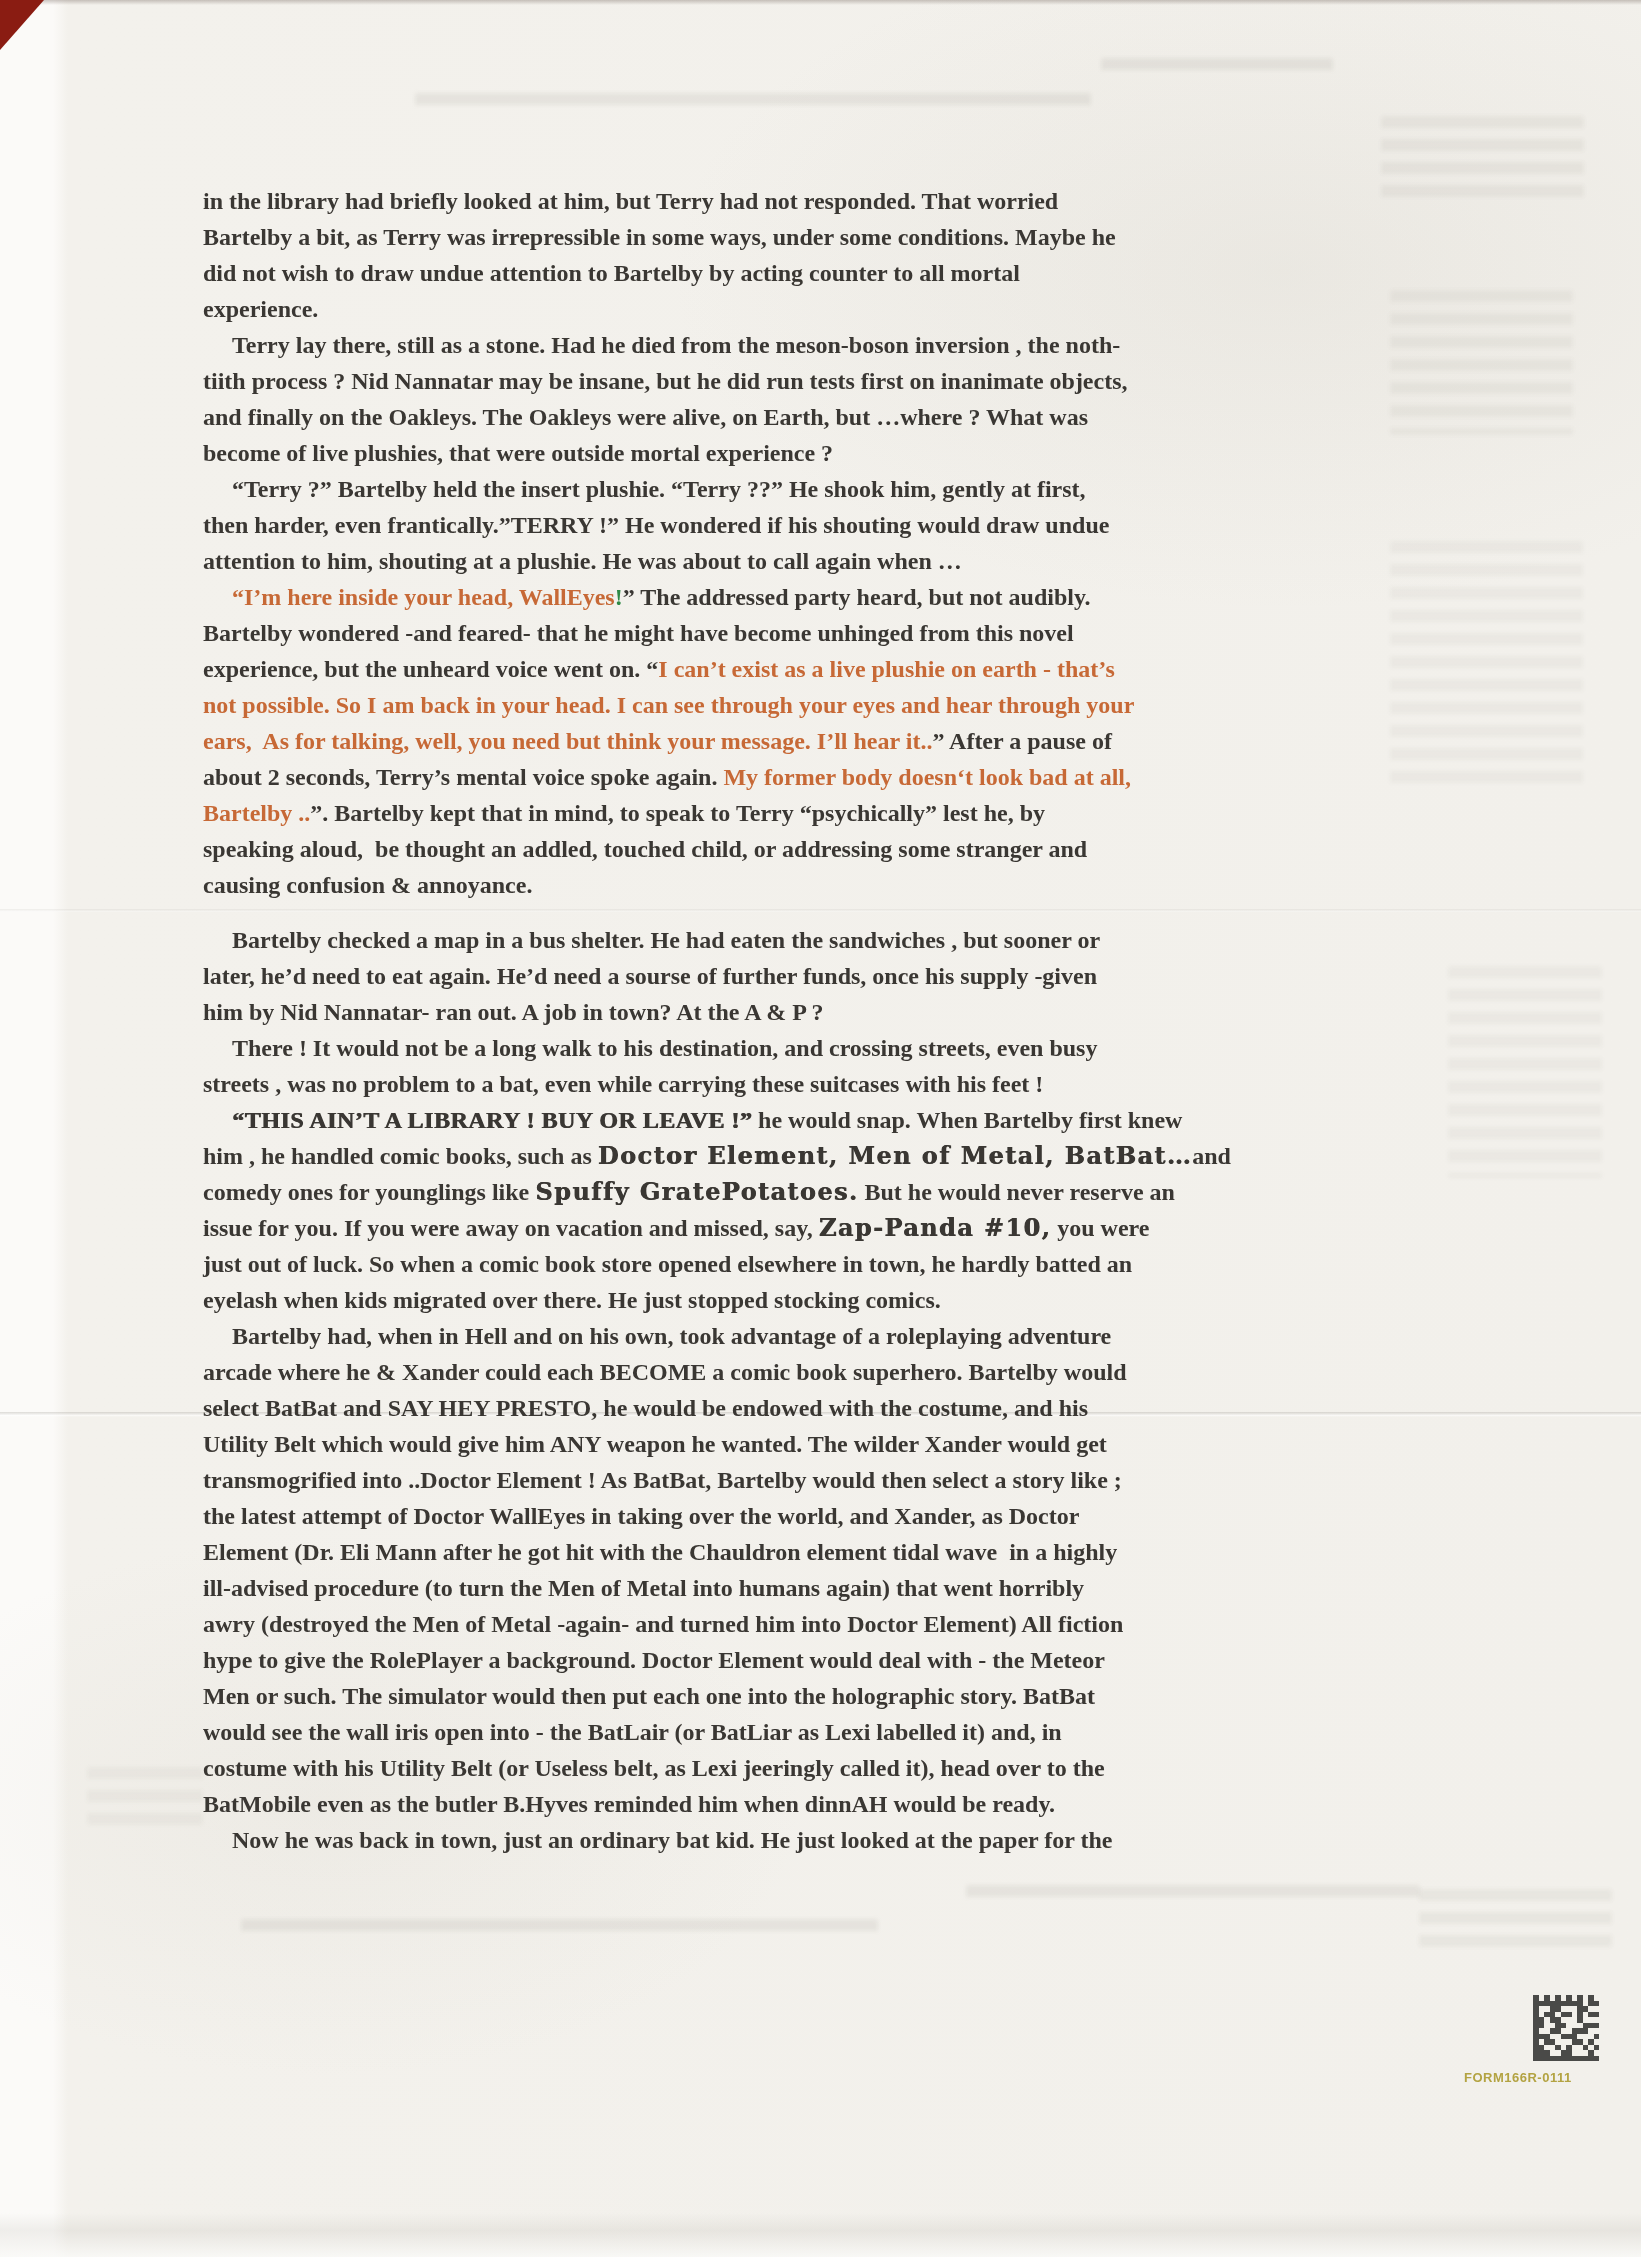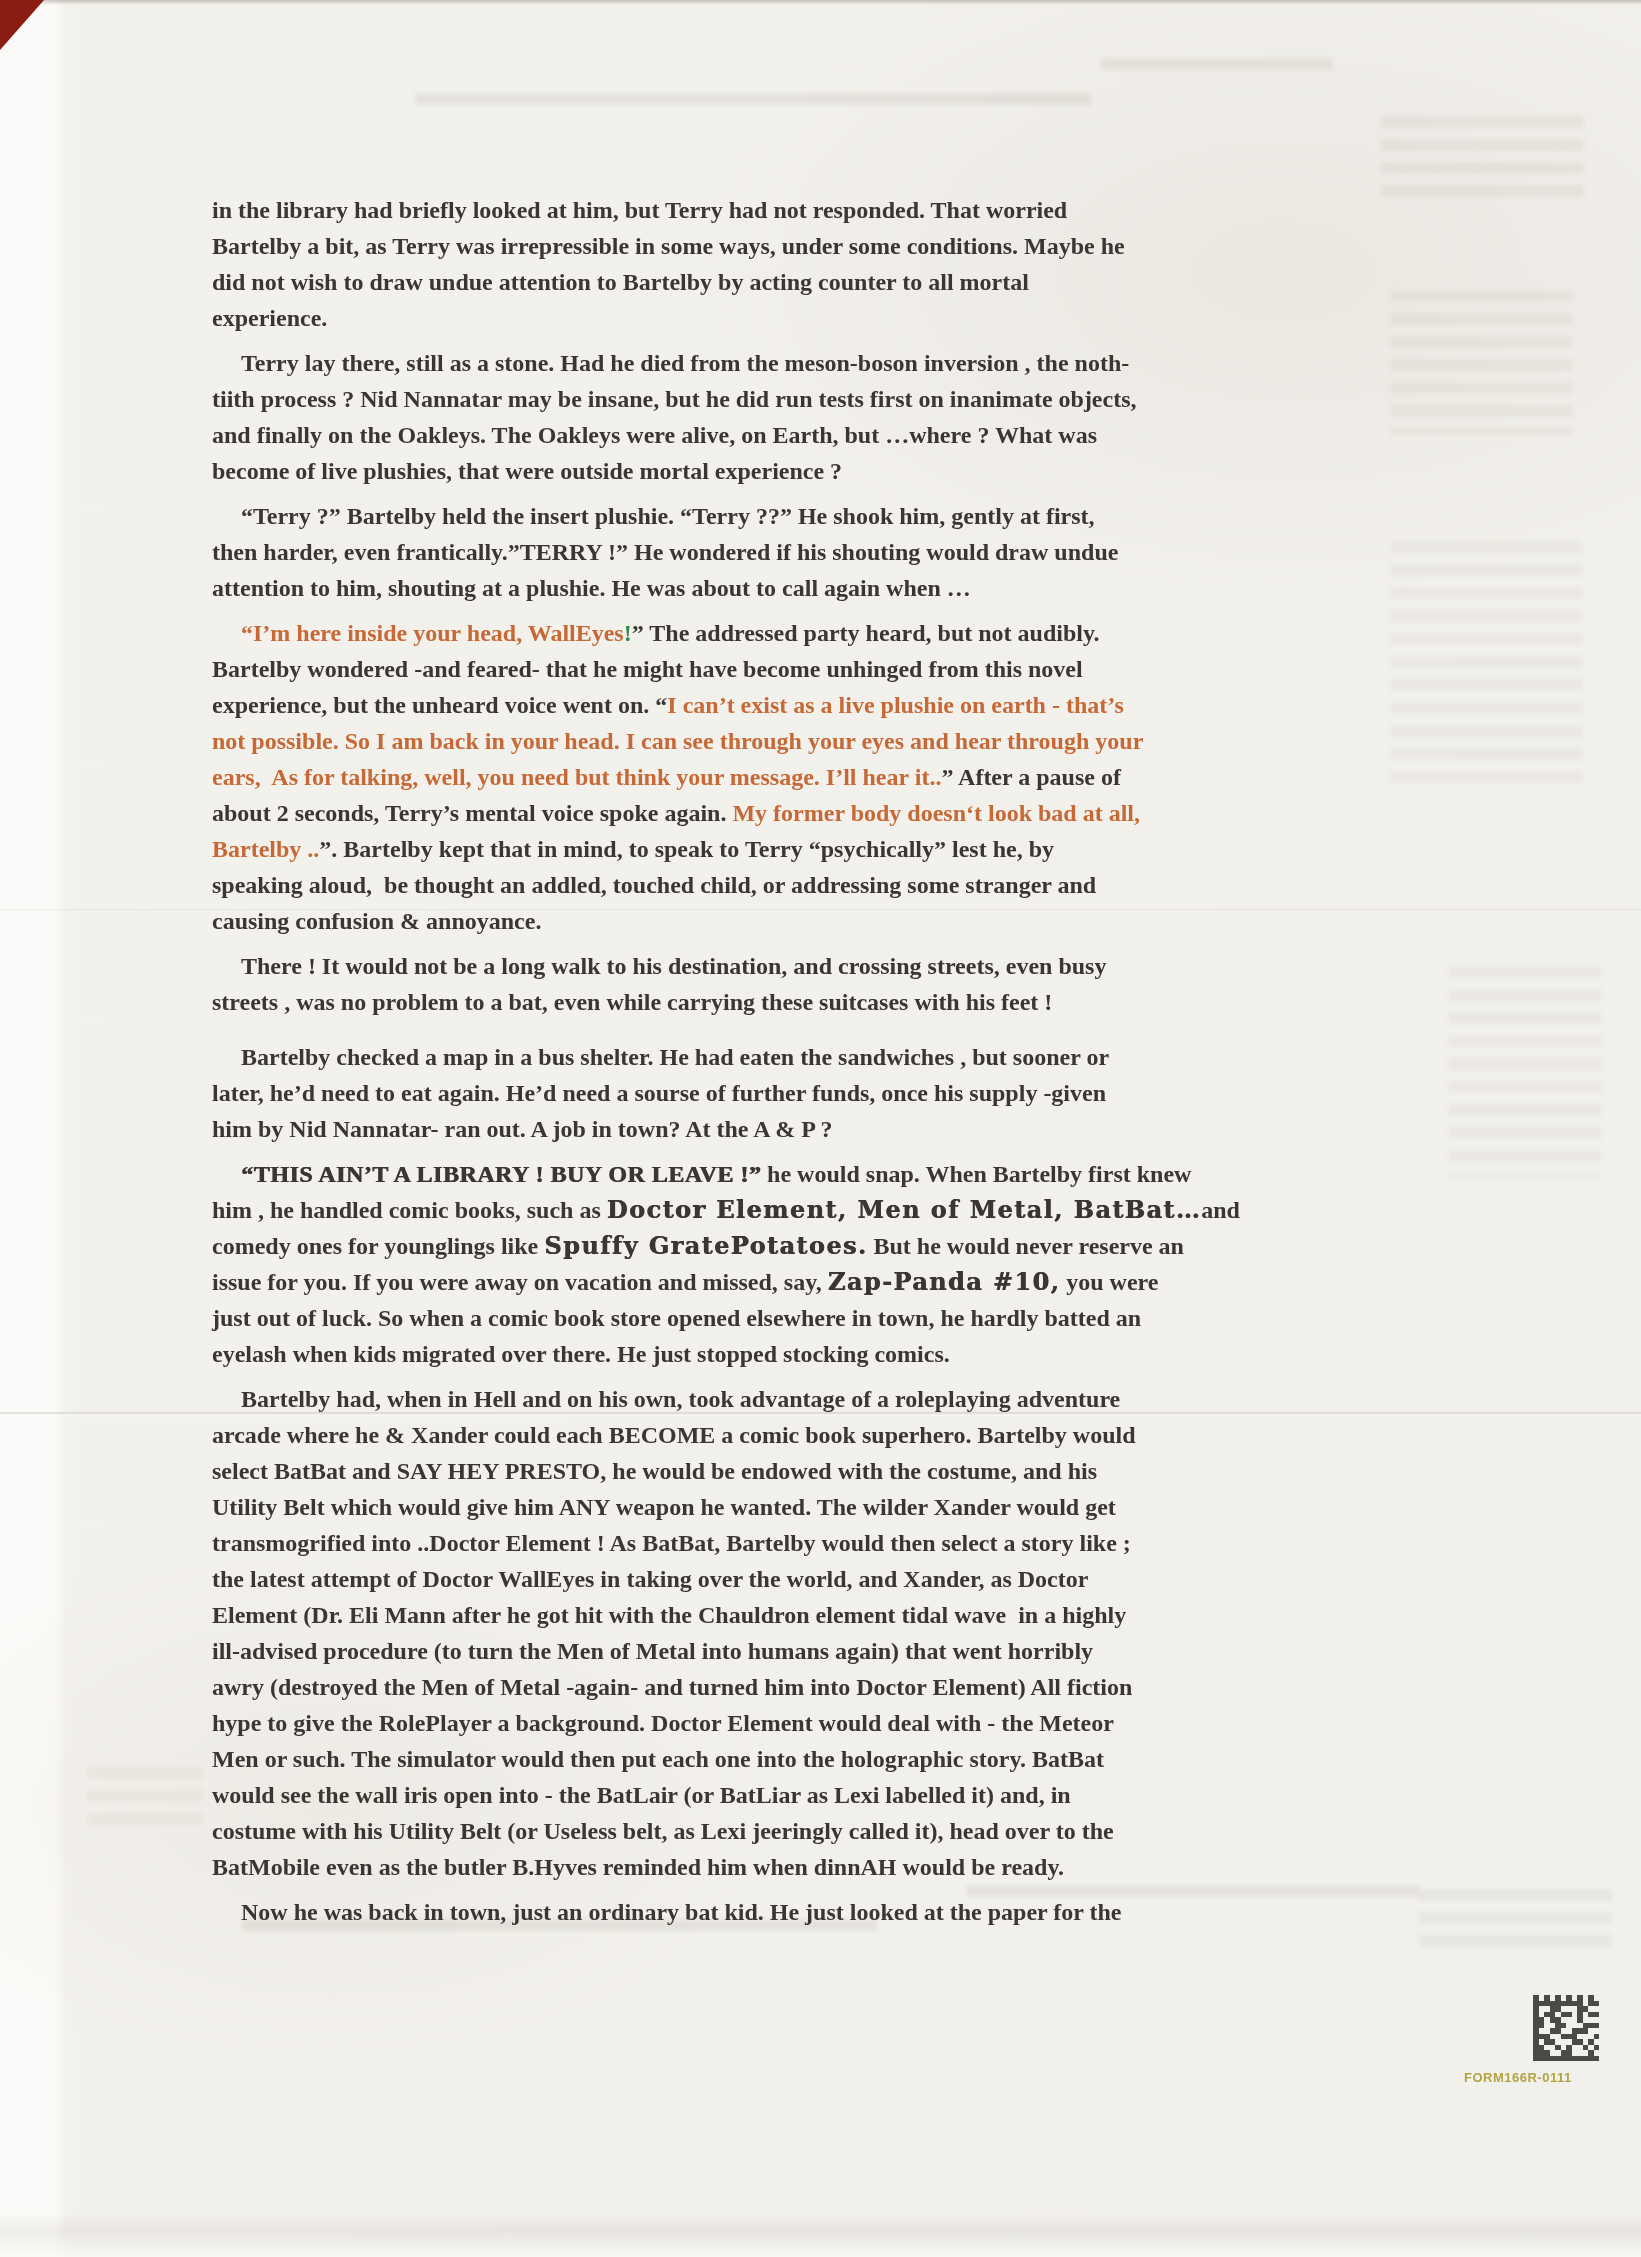--- a/index.html
+++ b/index.html
@@ -36,21 +36,21 @@
   .g8{left:966px;top:1885px;width:454px;height:19.3px;}
   .g9{left:1419px;top:1889px;width:193px;height:58px;opacity:.8;}
   .g10{left:87px;top:1767px;width:116px;height:58px;opacity:.6;}
   
   .text-column{
     position:absolute;left:203px;top:183px;width:1144px;
     color:var(--ink,#3a3733);
     font-size:24px;font-weight:bold;line-height:36px;
     white-space:pre-wrap;
   }
-  .para{margin:9px;}
+  .para{margin:0;}
   .para.indent{text-indent:29px;}
   .para.space-before{margin-top:19.3px;}
   .orange{color:var(--orange,#c76936);}
   .green{color:var(--green,#2f8a46);}
   .heavy{font-family:"DejaVu Serif",serif;font-weight:700;letter-spacing:1.4px;text-shadow:0.6px 0 0 currentColor;}
   .display{font-weight:900;letter-spacing:0.5px;text-shadow:0.8px 0 0 currentColor;}
   
   .datamatrix{position:absolute;left:1533px;top:1995px;width:66px;height:66px;}
   .form-number{
     position:absolute;left:1464px;top:2070px;width:154px;
@@ -89,24 +89,24 @@
 become of live plushies, that were outside mortal experience ?</span></p><p class="para indent"><span class="">“Terry ?” Bartelby held the insert plushie. “Terry ??” He shook him, gently at first,
 then harder, even frantically.”TERRY !” He wondered if his shouting would draw undue
 attention to him, shouting at a plushie. He was about to call again when …</span></p><p class="para indent"><span class="orange">“I’m here inside your head, WallEyes</span><span class="green">!</span><span class="">” The addressed party heard, but not audibly.
 Bartelby wondered -and feared- that he might have become unhinged from this novel
 experience, but the unheard voice went on. “</span><span class="orange">I can’t exist as a live plushie on earth - that’s
 not possible. So I am back in your head. I can see through your eyes and hear through your
 ears,  As for talking, well, you need but think your message. I’ll hear it..</span><span class="">” After a pause of
 about 2 seconds, Terry’s mental voice spoke again. </span><span class="orange">My former body doesn‘t look bad at all,
 Bartelby ..</span><span class="">”. Bartelby kept that in mind, to speak to Terry “psychically” lest he, by
 speaking aloud,  be thought an addled, touched child, or addressing some stranger and
-causing confusion &amp; annoyance.</span></p><p class="para indent"><span class="">There ! It would not be a long walk to his destination, and crossing streets, even busy
-streets , was no problem to a bat, even while carrying these suitcases with his feet !</span></p><p class="para indent space-before"><span class="">Bartelby checked a map in a bus shelter. He had eaten the sandwiches , but sooner or
+causing confusion &amp; annoyance.</span></p><p class="para indent space-before"><span class="">Bartelby checked a map in a bus shelter. He had eaten the sandwiches , but sooner or
 later, he’d need to eat again. He’d need a sourse of further funds, once his supply -given
-him by Nid Nannatar- ran out. A job in town? At the A &amp; P ?</span></p><p class="para indent"><span class="display">“THIS AIN’T A LIBRARY ! BUY OR LEAVE !”</span><span class=""> he would snap. When Bartelby first knew
+him by Nid Nannatar- ran out. A job in town? At the A &amp; P ?</span></p><p class="para indent"><span class="">There ! It would not be a long walk to his destination, and crossing streets, even busy
+streets , was no problem to a bat, even while carrying these suitcases with his feet !</span></p><p class="para indent"><span class="display">“THIS AIN’T A LIBRARY ! BUY OR LEAVE !”</span><span class=""> he would snap. When Bartelby first knew
 him , he handled comic books, such as </span><span class="heavy">Doctor Element, Men of Metal, BatBat…</span><span class="">and
 comedy ones for younglings like </span><span class="heavy">Spuffy GratePotatoes.</span><span class=""> But he would never reserve an
 issue for you. If you were away on vacation and missed, say, </span><span class="heavy">Zap-Panda #10,</span><span class=""> you were
 just out of luck. So when a comic book store opened elsewhere in town, he hardly batted an
 eyelash when kids migrated over there. He just stopped stocking comics.</span></p><p class="para indent"><span class="">Bartelby had, when in Hell and on his own, took advantage of a roleplaying adventure
 arcade where he &amp; Xander could each BECOME a comic book superhero. Bartelby would
 select BatBat and SAY HEY PRESTO, he would be endowed with the costume, and his
 Utility Belt which would give him ANY weapon he wanted. The wilder Xander would get
 transmogrified into ..Doctor Element ! As BatBat, Bartelby would then select a story like ;
 the latest attempt of Doctor WallEyes in taking over the world, and Xander, as Doctor

